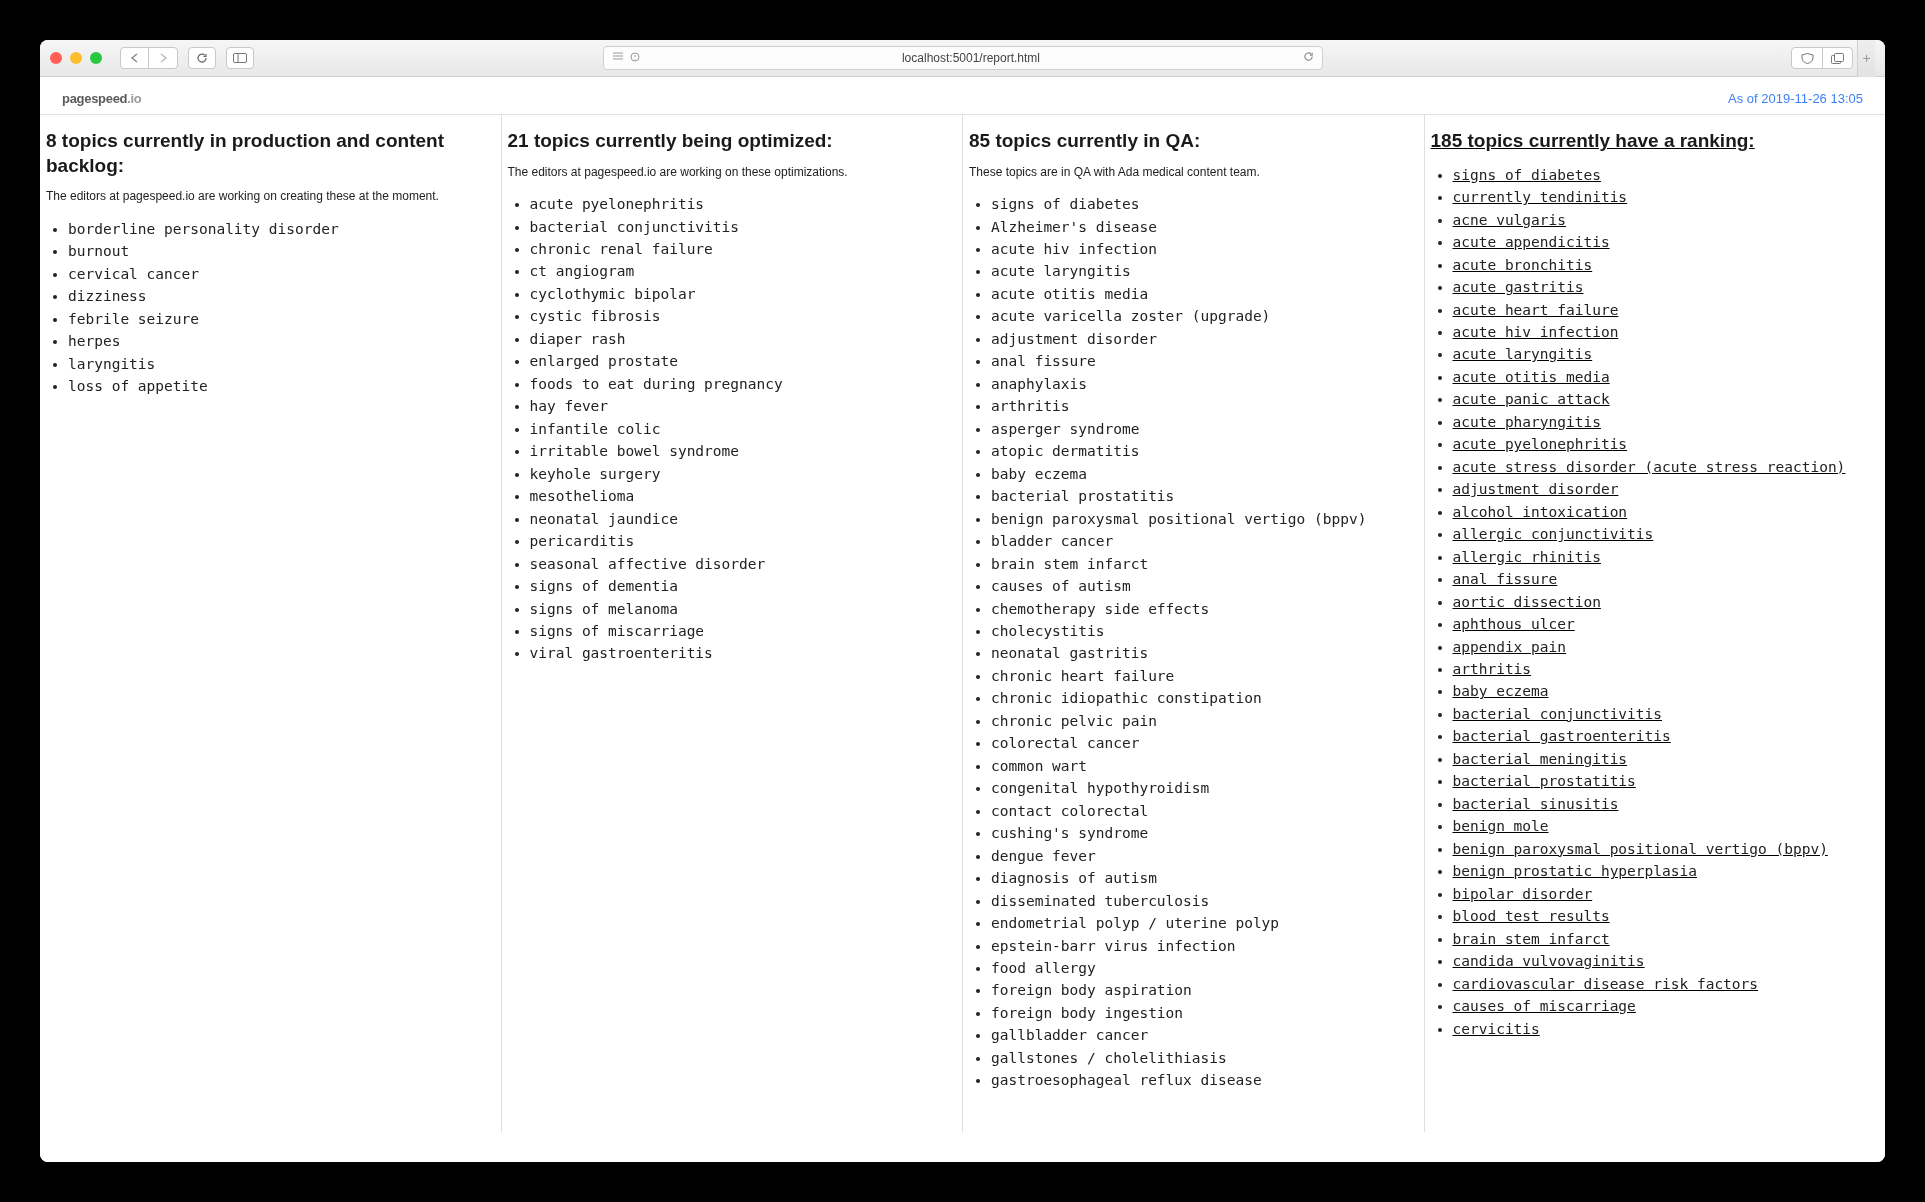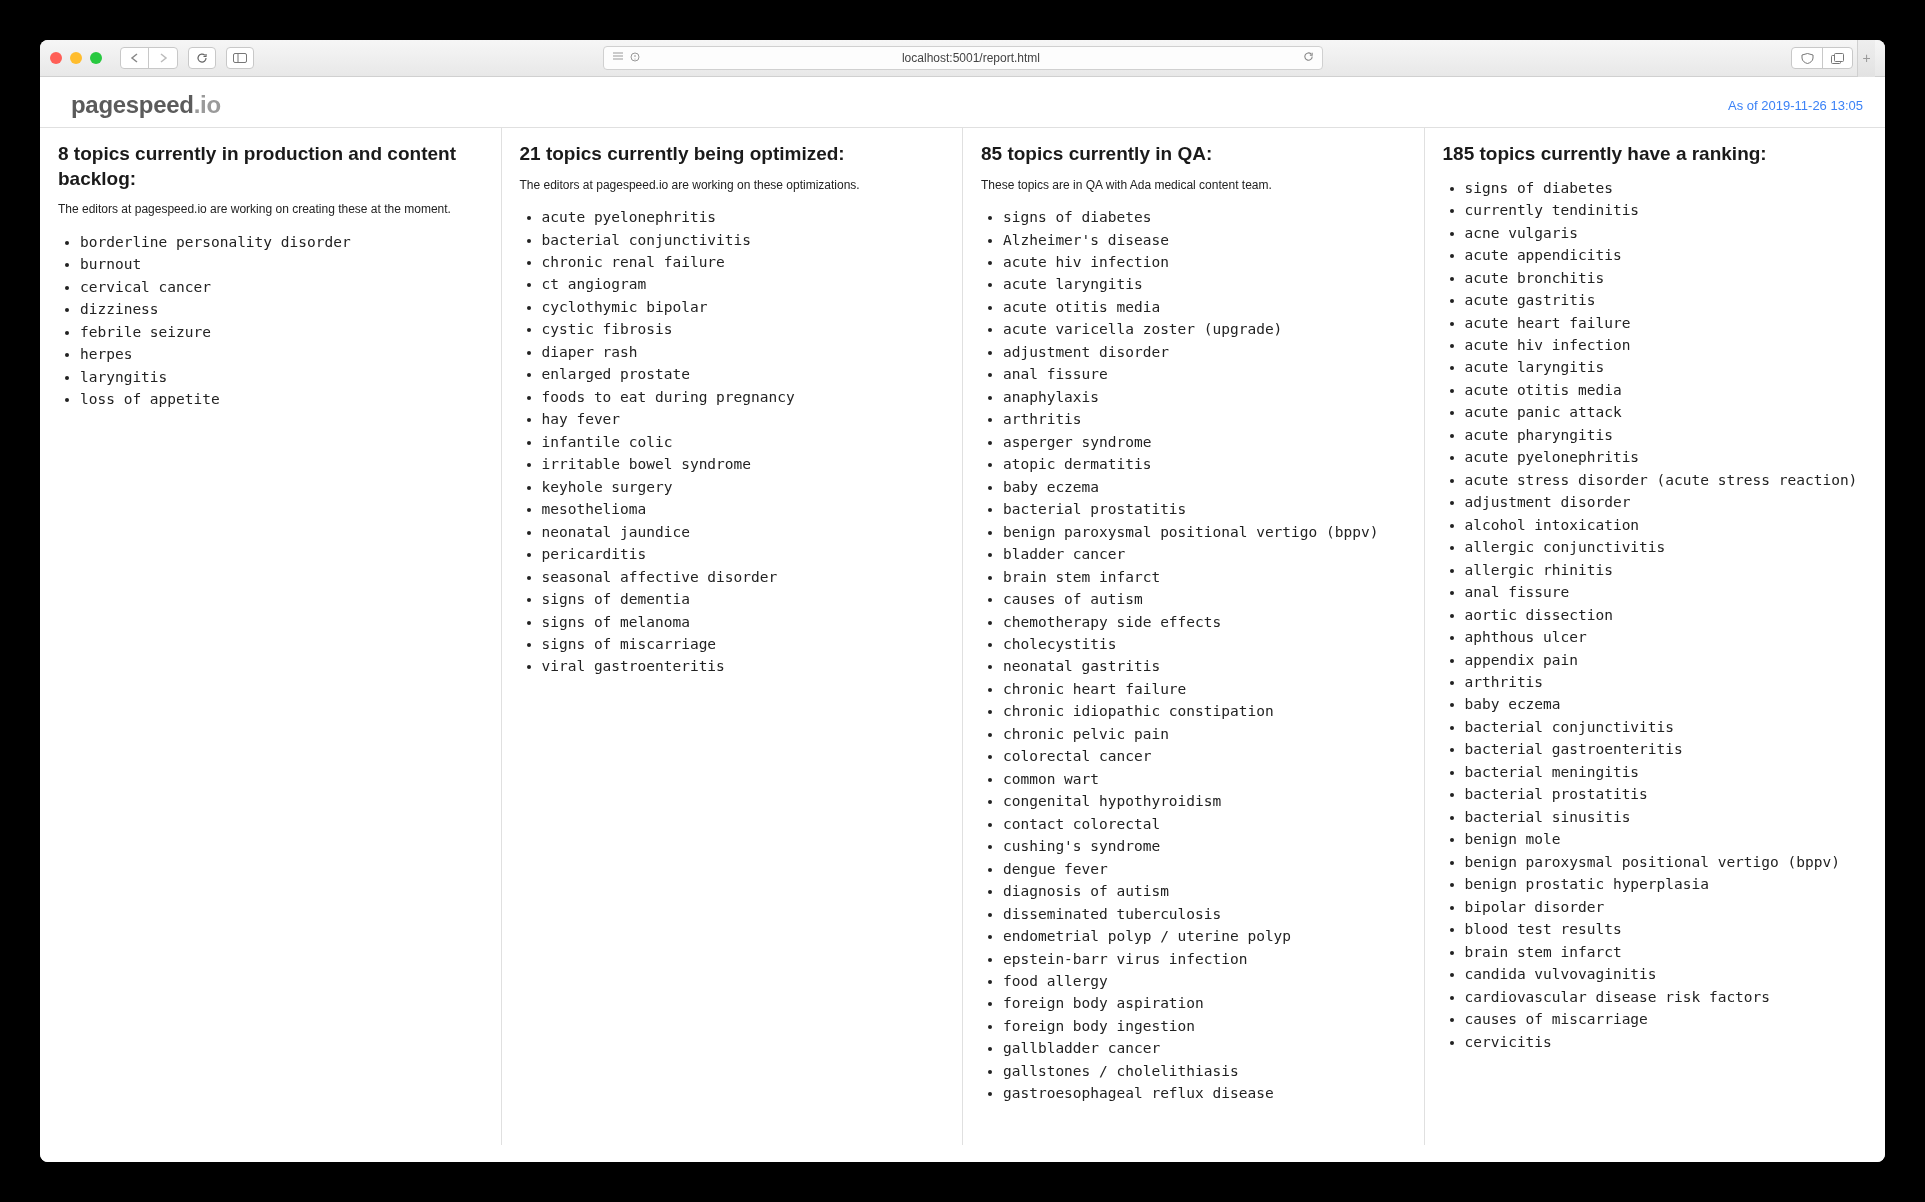--- a/index.html
+++ b/index.html
@@ -136,34 +136,34 @@
     }
     .content::-webkit-scrollbar { width: 14px; }
     .content::-webkit-scrollbar-track { background: #fafafa; }
     .content::-webkit-scrollbar-thumb { background: #c5c5c5; border-radius: 7px; border: 3px solid #fafafa; }
     .header-row {
       display: flex;
       justify-content: space-between;
       align-items: center;
       padding: 14px 22px 8px 22px;
     }
-    .logo { font-size: 24px; font-weight: 700; color: #5b5b5b; letter-spacing: -0.3px; margin-left: 9px; }
+    .logo { font-size: 13px; font-weight: 700; color: #5b5b5b; letter-spacing: -0.3px; }
     .logo .io { color: #9a9a9a; font-weight: 700; }
     .timestamp { font-size: 13px; color: #3b82f6; }
     .columns {
       display: flex;
       border-top: 1px solid #e0e0e0;
     }
     .col {
       flex: 1;
-      padding: 14px 18px 40px 18px;
+      padding: 14px 18px 40px 6px;
       border-right: 1px solid #e0e0e0;
       min-height: 900px;
     }
-    .col:last-child { border-right: none; }
+    .col:last-child { border-right: none; text-decoration: underline; }
     .col h2 {
       font-size: 19px;
       font-weight: 700;
       color: #1a1a1a;
       margin-bottom: 10px;
       line-height: 1.3;
     }
     .col p.desc {
       font-size: 12px;
       color: #222;

